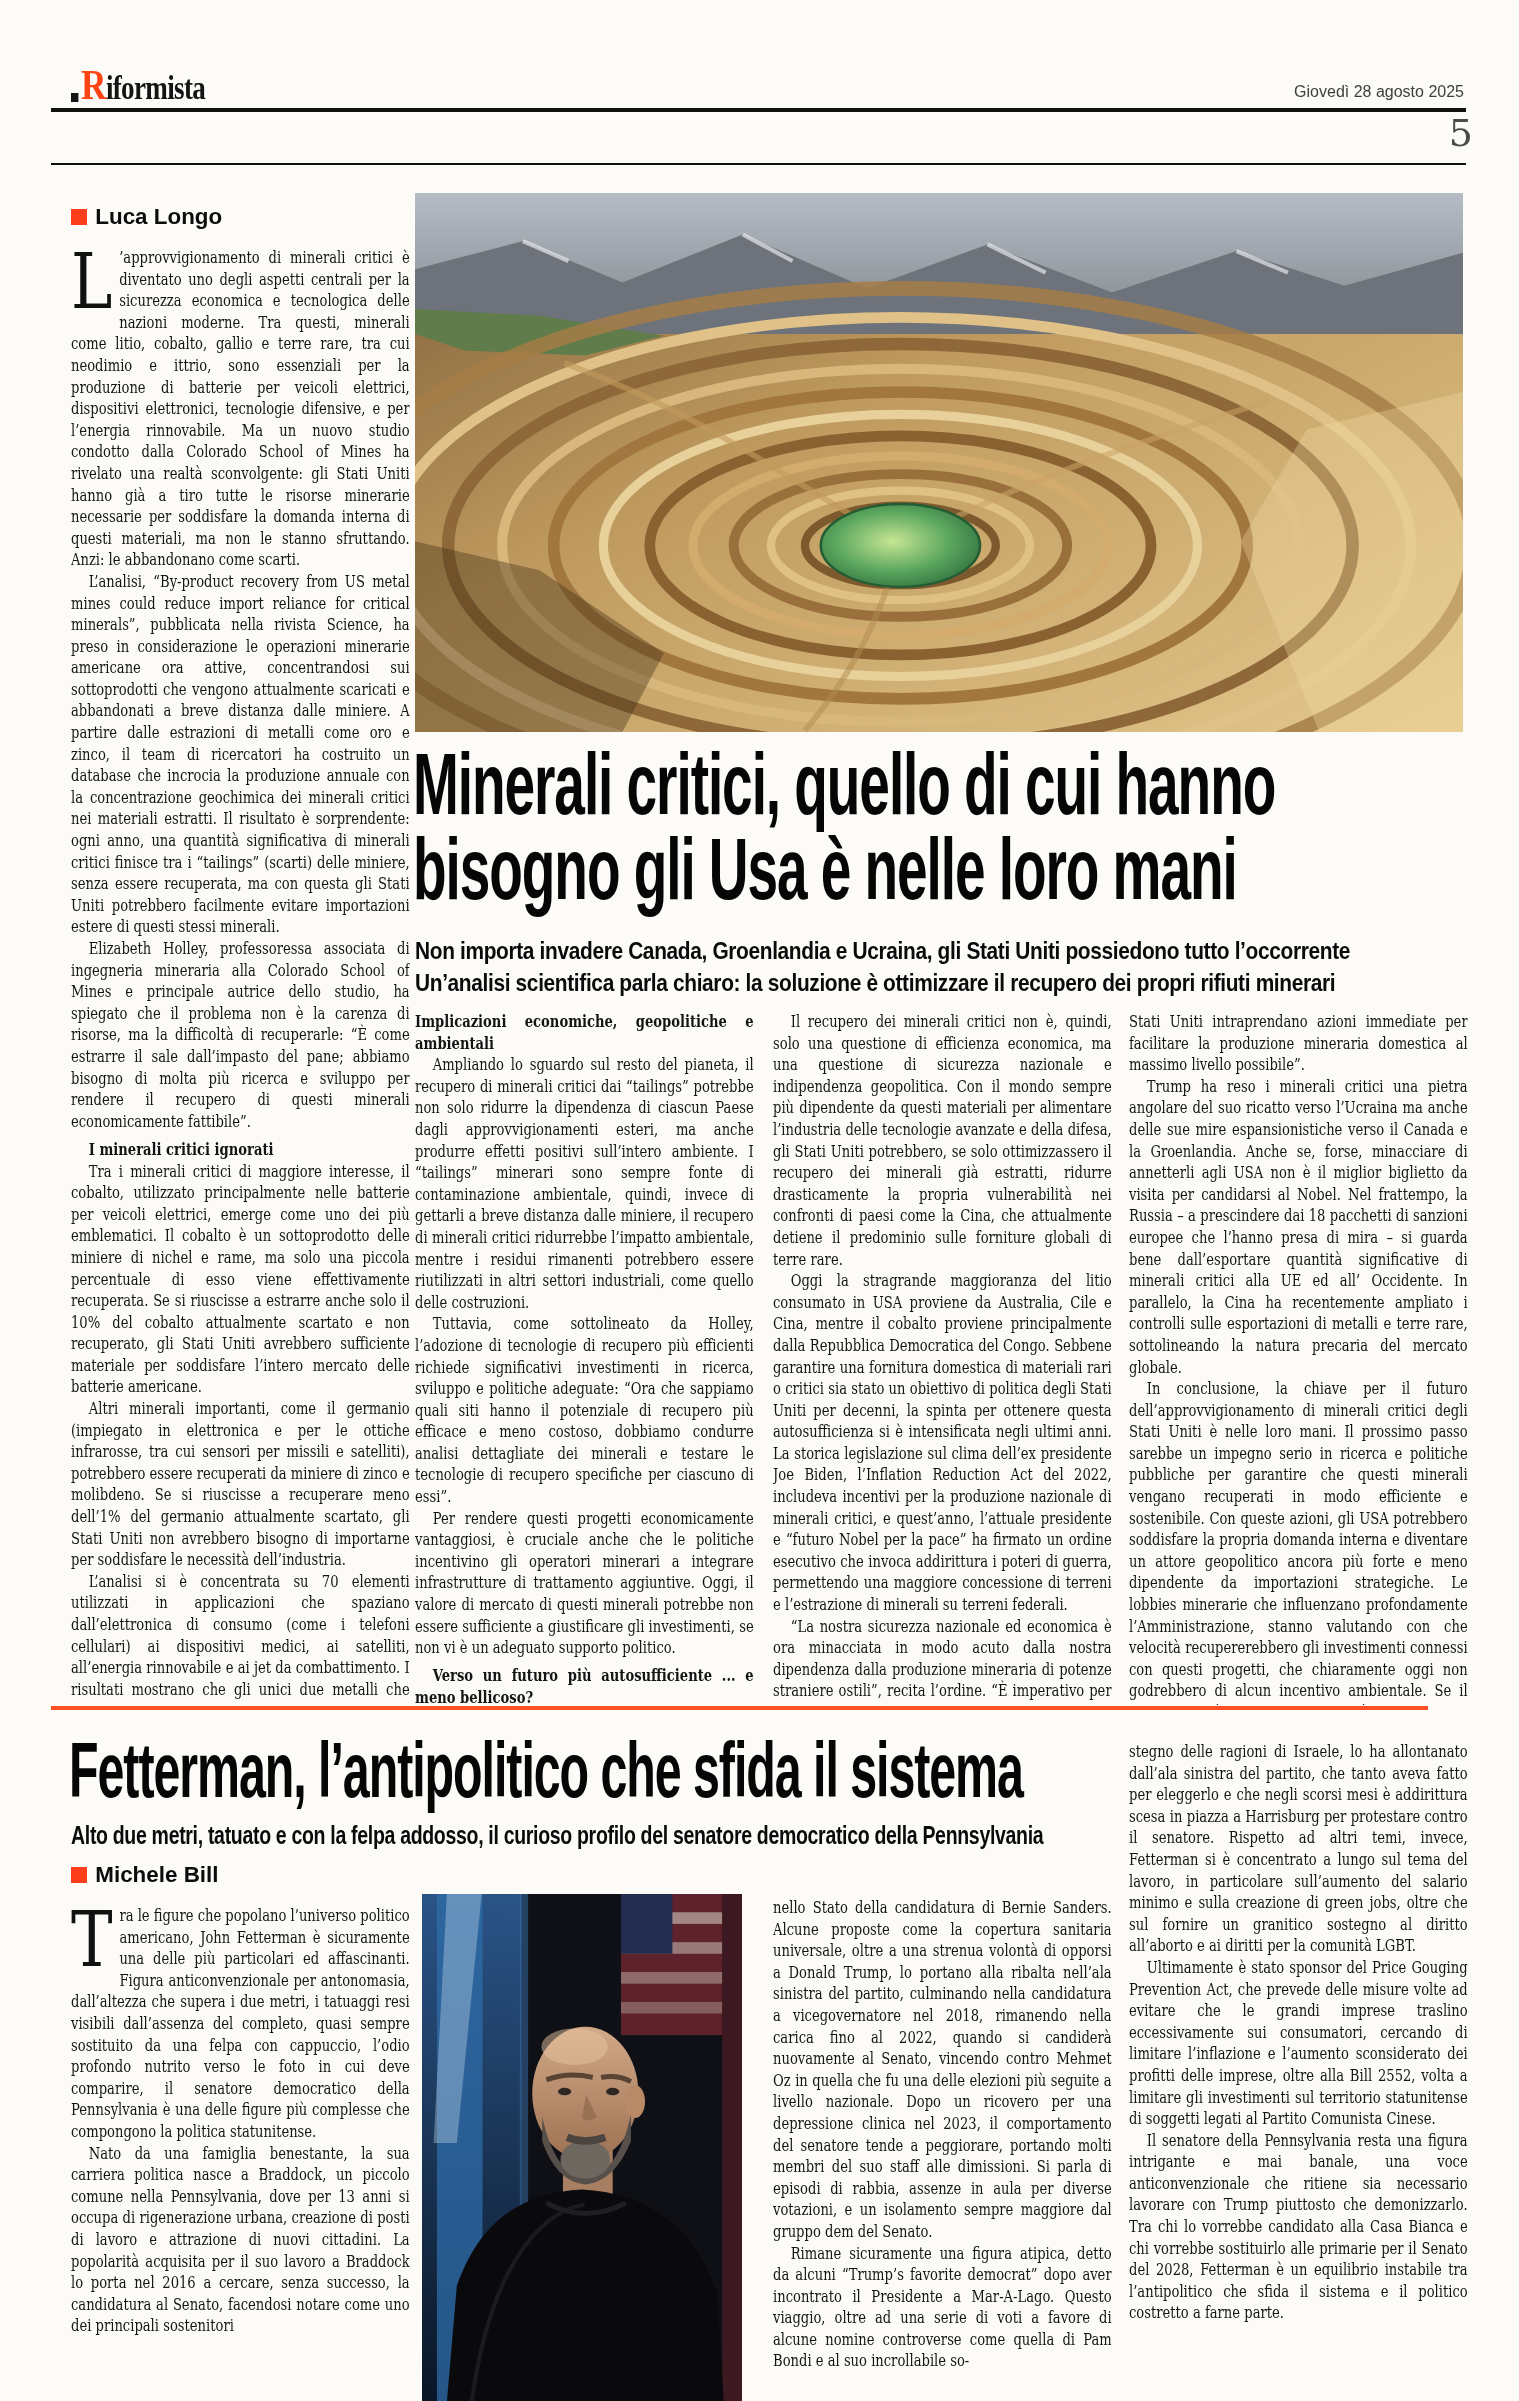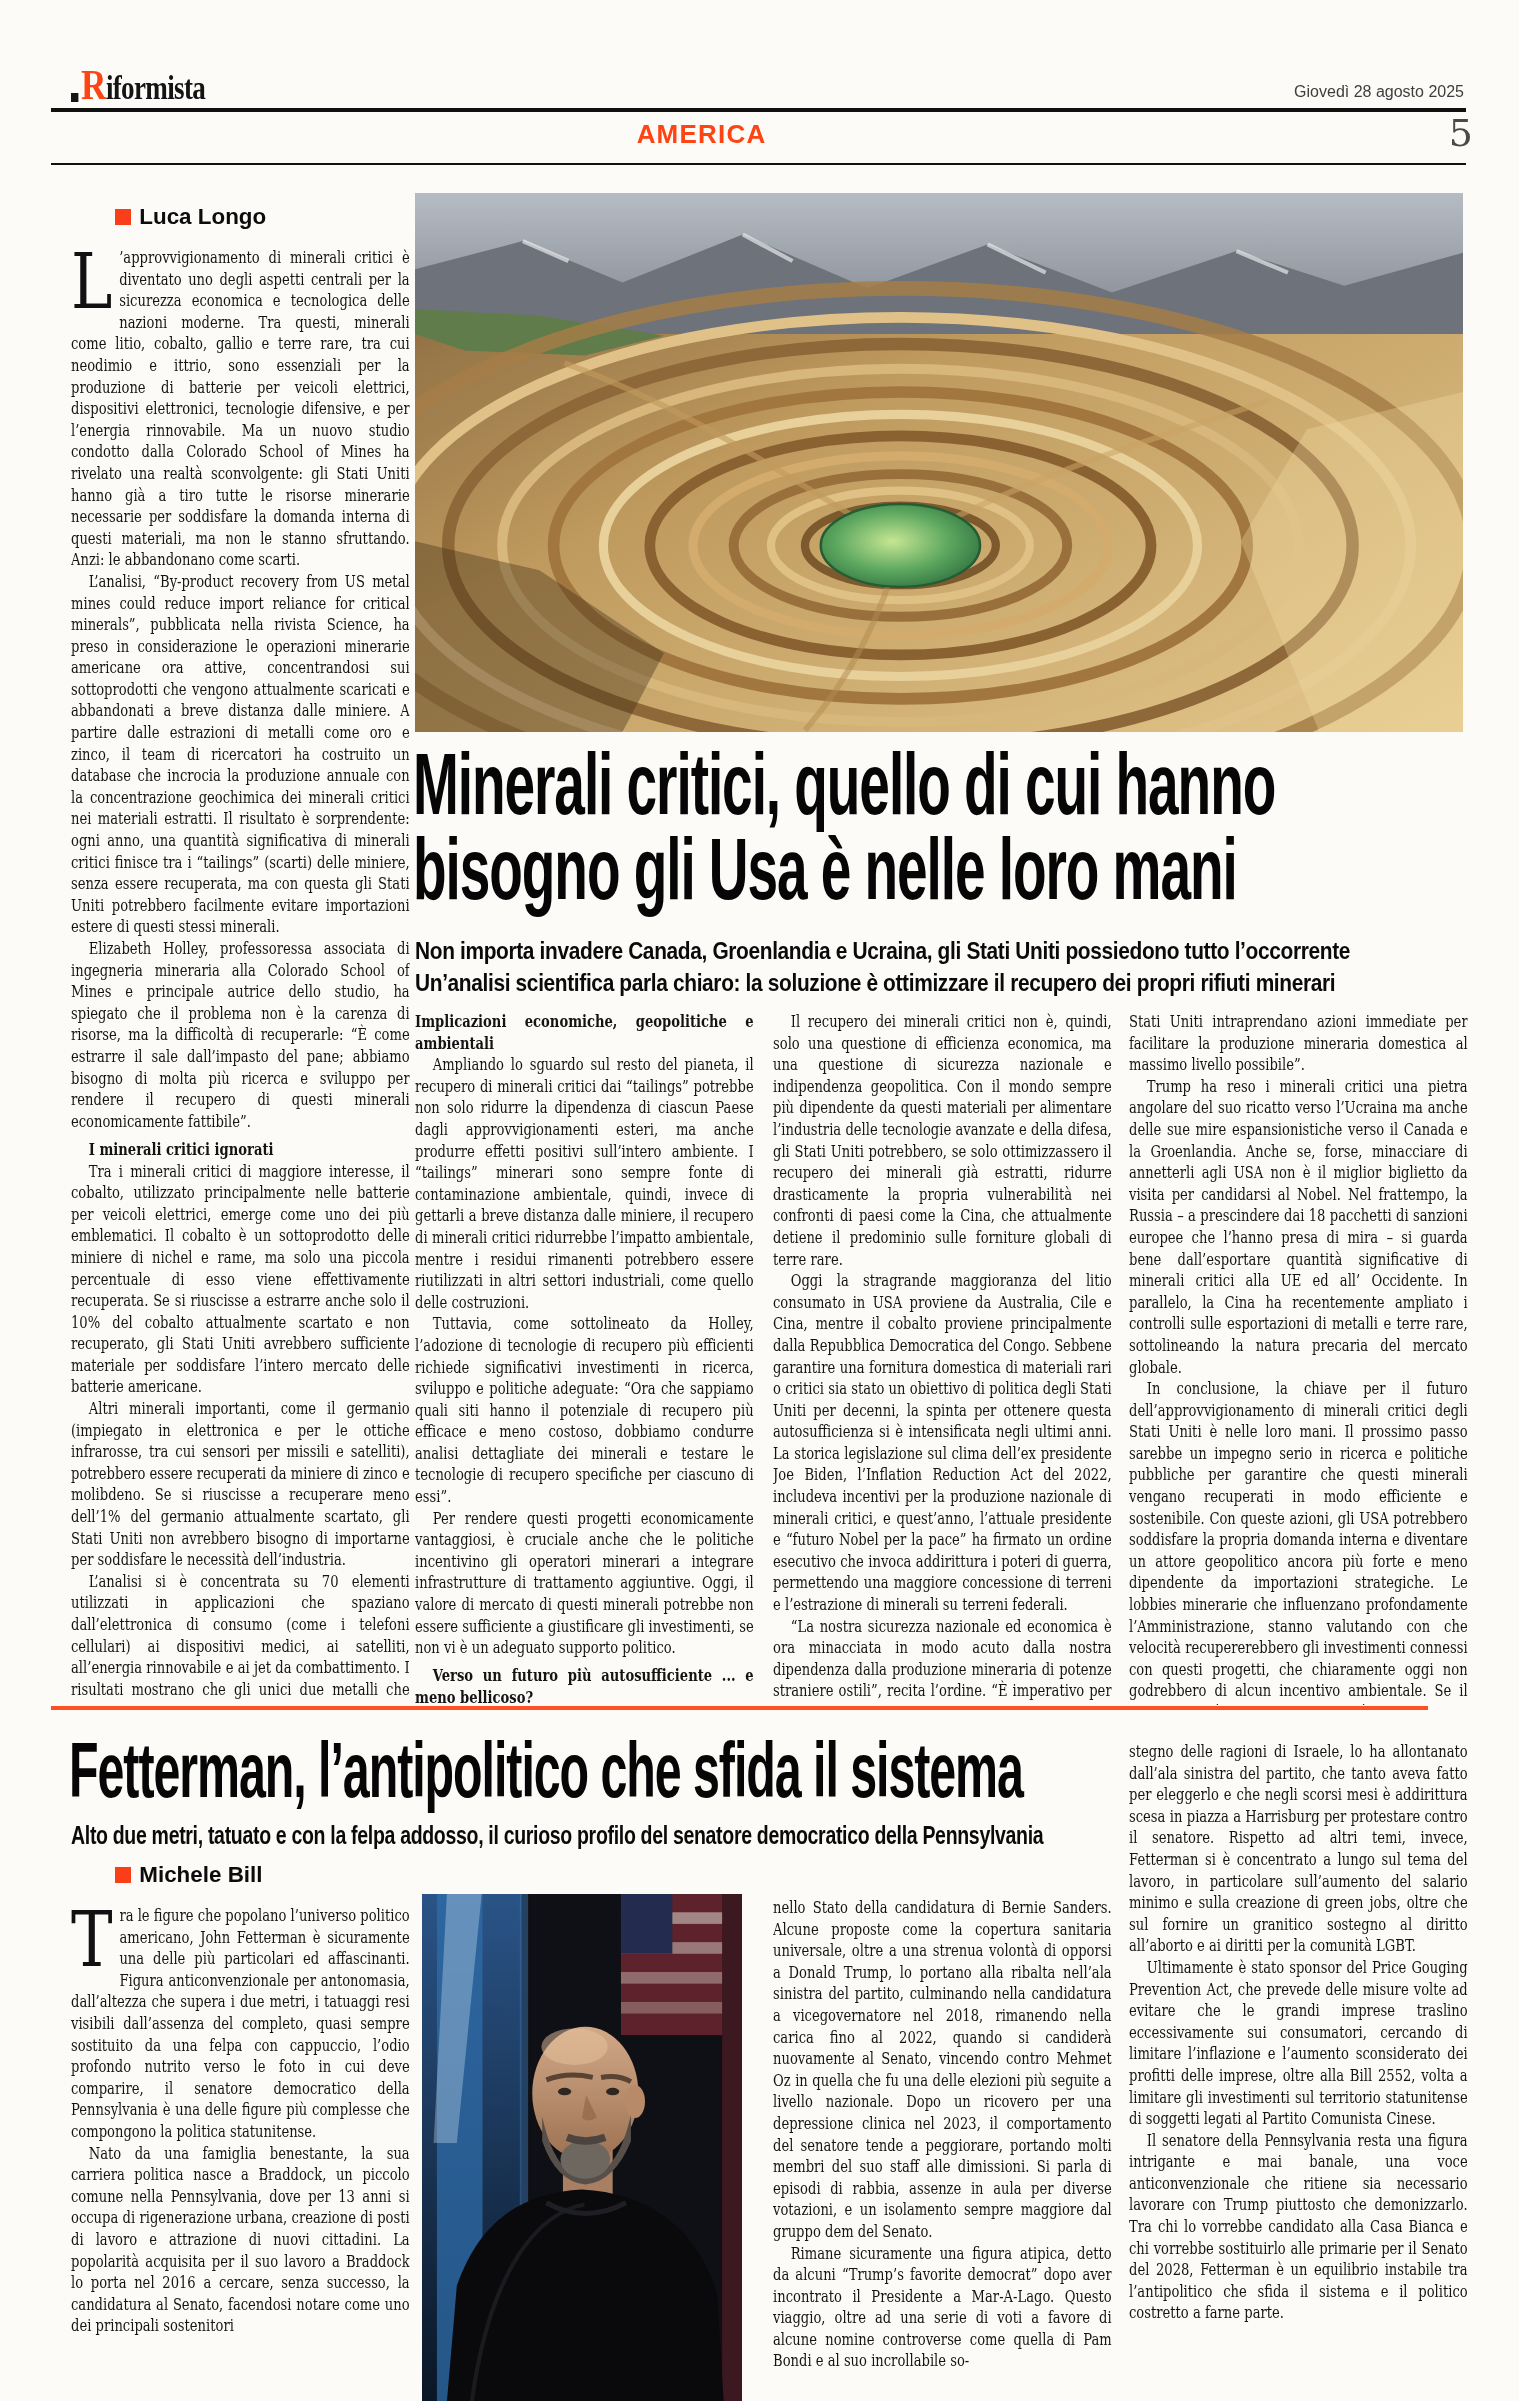--- a/index.html
+++ b/index.html
@@ -15,21 +15,21 @@
   .logo .r{color:#ff4413;font-size:43px;line-height:25px;}
   .date{right:55px;top:83px;font-family:Liberation Sans, sans-serif;font-size:16px;color:#3e3e3e;}
   .rule-thick{left:51px;top:108px;width:1415px;height:4.1px;background:#101010;}
   .rule-thin{left:51px;top:163px;width:1415px;height:1.7px;background:#101010;}
   .section{left:71px;top:119px;width:1261px;text-align:center;font-family:"Liberation Sans", sans-serif;
            font-weight:bold;font-size:26px;letter-spacing:1.2px;color:#ff4413;}
   .pagenum{right:46px;top:111px;font-family:"DejaVu Serif", serif;font-size:38px;color:#4a4a4a;}
 
   
   .byline{font-family:"Liberation Sans", sans-serif;font-weight:bold;font-size:22.4px;
-          display:flex;align-items:center;gap:8.3px;color:#0c0c0c;margin-left:44px;}
+          display:flex;align-items:center;gap:8.3px;color:#0c0c0c;}
   .byline .bsq{width:16px;height:16px;background:#fa3e1a;flex:0 0 auto;}
 
   
   .col{width:413px;transform:scaleX(0.82);transform-origin:left top;
        font-size:16px;line-height:21.6px;text-align:justify;overflow:hidden;}
   .col p{margin:0;text-indent:21.6px;}
   .col p.first{text-indent:0;}
   .col p.subhead{font-weight:bold;margin-top:6.6px;}
   .col p.subhead.tight{margin-top:0;}
   .dropcap{float:left;font-size:76px;line-height:60px;padding:5px 8.3px 0 0;color:#111;}
@@ -56,21 +56,20 @@
 
 <div class="page">
 
   <div class="abs logo">
     <span class="sq"></span>
       <span class="r">R</span>
       <span>iformista</span>
   </div>
   <div class="abs date">Giovedì 28 agosto 2025</div>
   <div class="abs rule-thick"></div>
-  <div class="abs section">AMERICA</div>
   <div class="abs pagenum">5</div>
   <div class="abs rule-thin"></div>
 
   <div class="abs byline" style="left:71px;top:204px;">
     <span class="bsq"></span>
     <span>Luca Longo</span>
   </div>
 
   <div class="abs col" style="left:71px;top:247px;max-height:1454px;">
     <p class="first"><span class="dropcap">L</span><span>’approvvigionamento di minerali critici è diventato uno degli aspetti centrali per la sicurezza economica e tecnologica delle nazioni moderne. Tra questi, minerali come litio, cobalto, gallio e terre rare, tra cui neodimio e ittrio, sono essenziali per la produzione di batterie per veicoli elettrici, dispositivi elettronici, tecnologie difensive, e per l’energia rinnovabile. Ma un nuovo studio condotto dalla Colorado School of Mines ha rivelato una realtà sconvolgente: gli Stati Uniti hanno già a tiro tutte le risorse minerarie necessarie per soddisfare la domanda interna di questi materiali, ma non le stanno sfruttando. Anzi: le abbandonano come scarti.</span></p>

